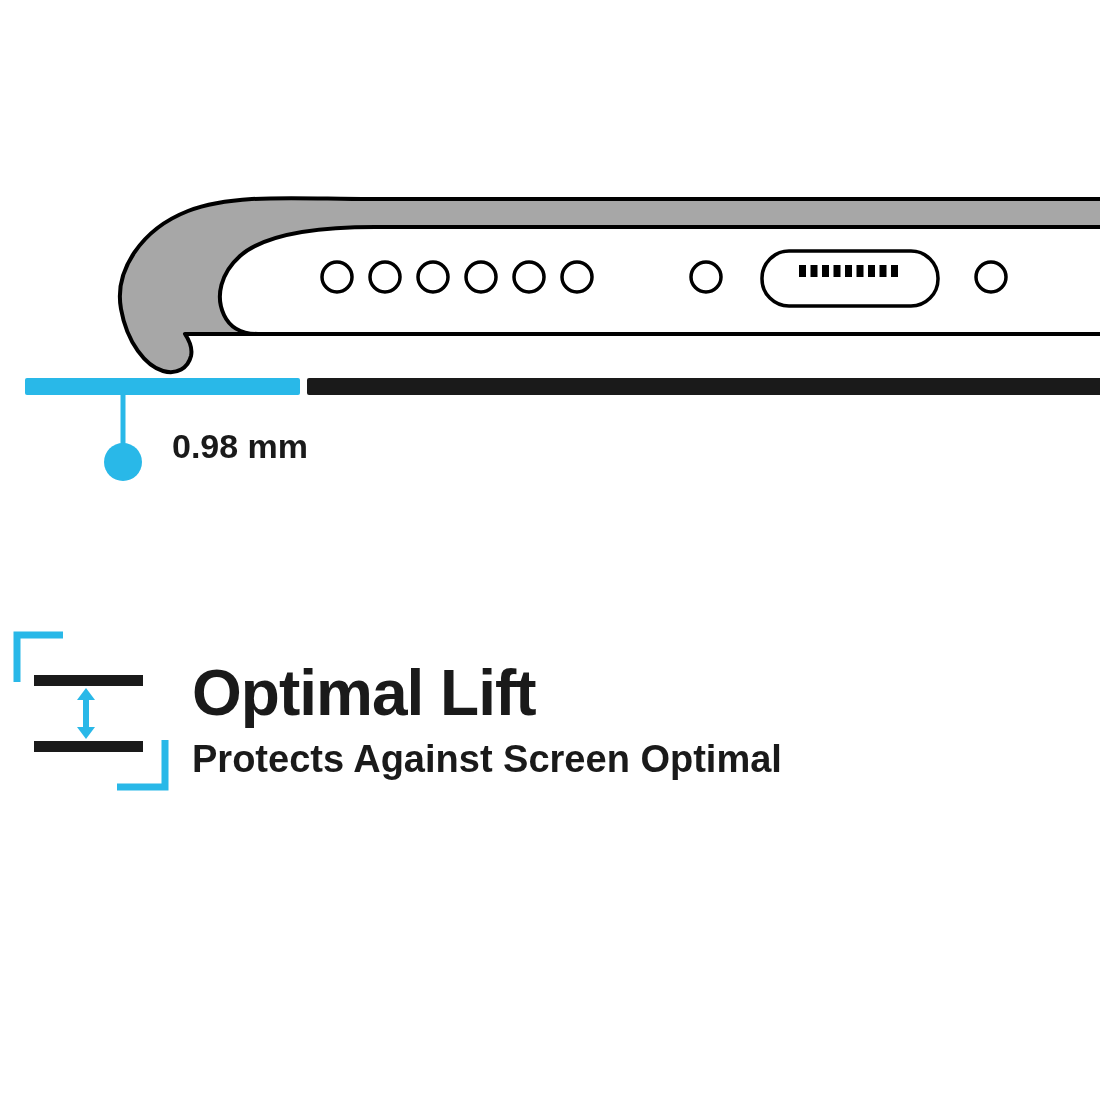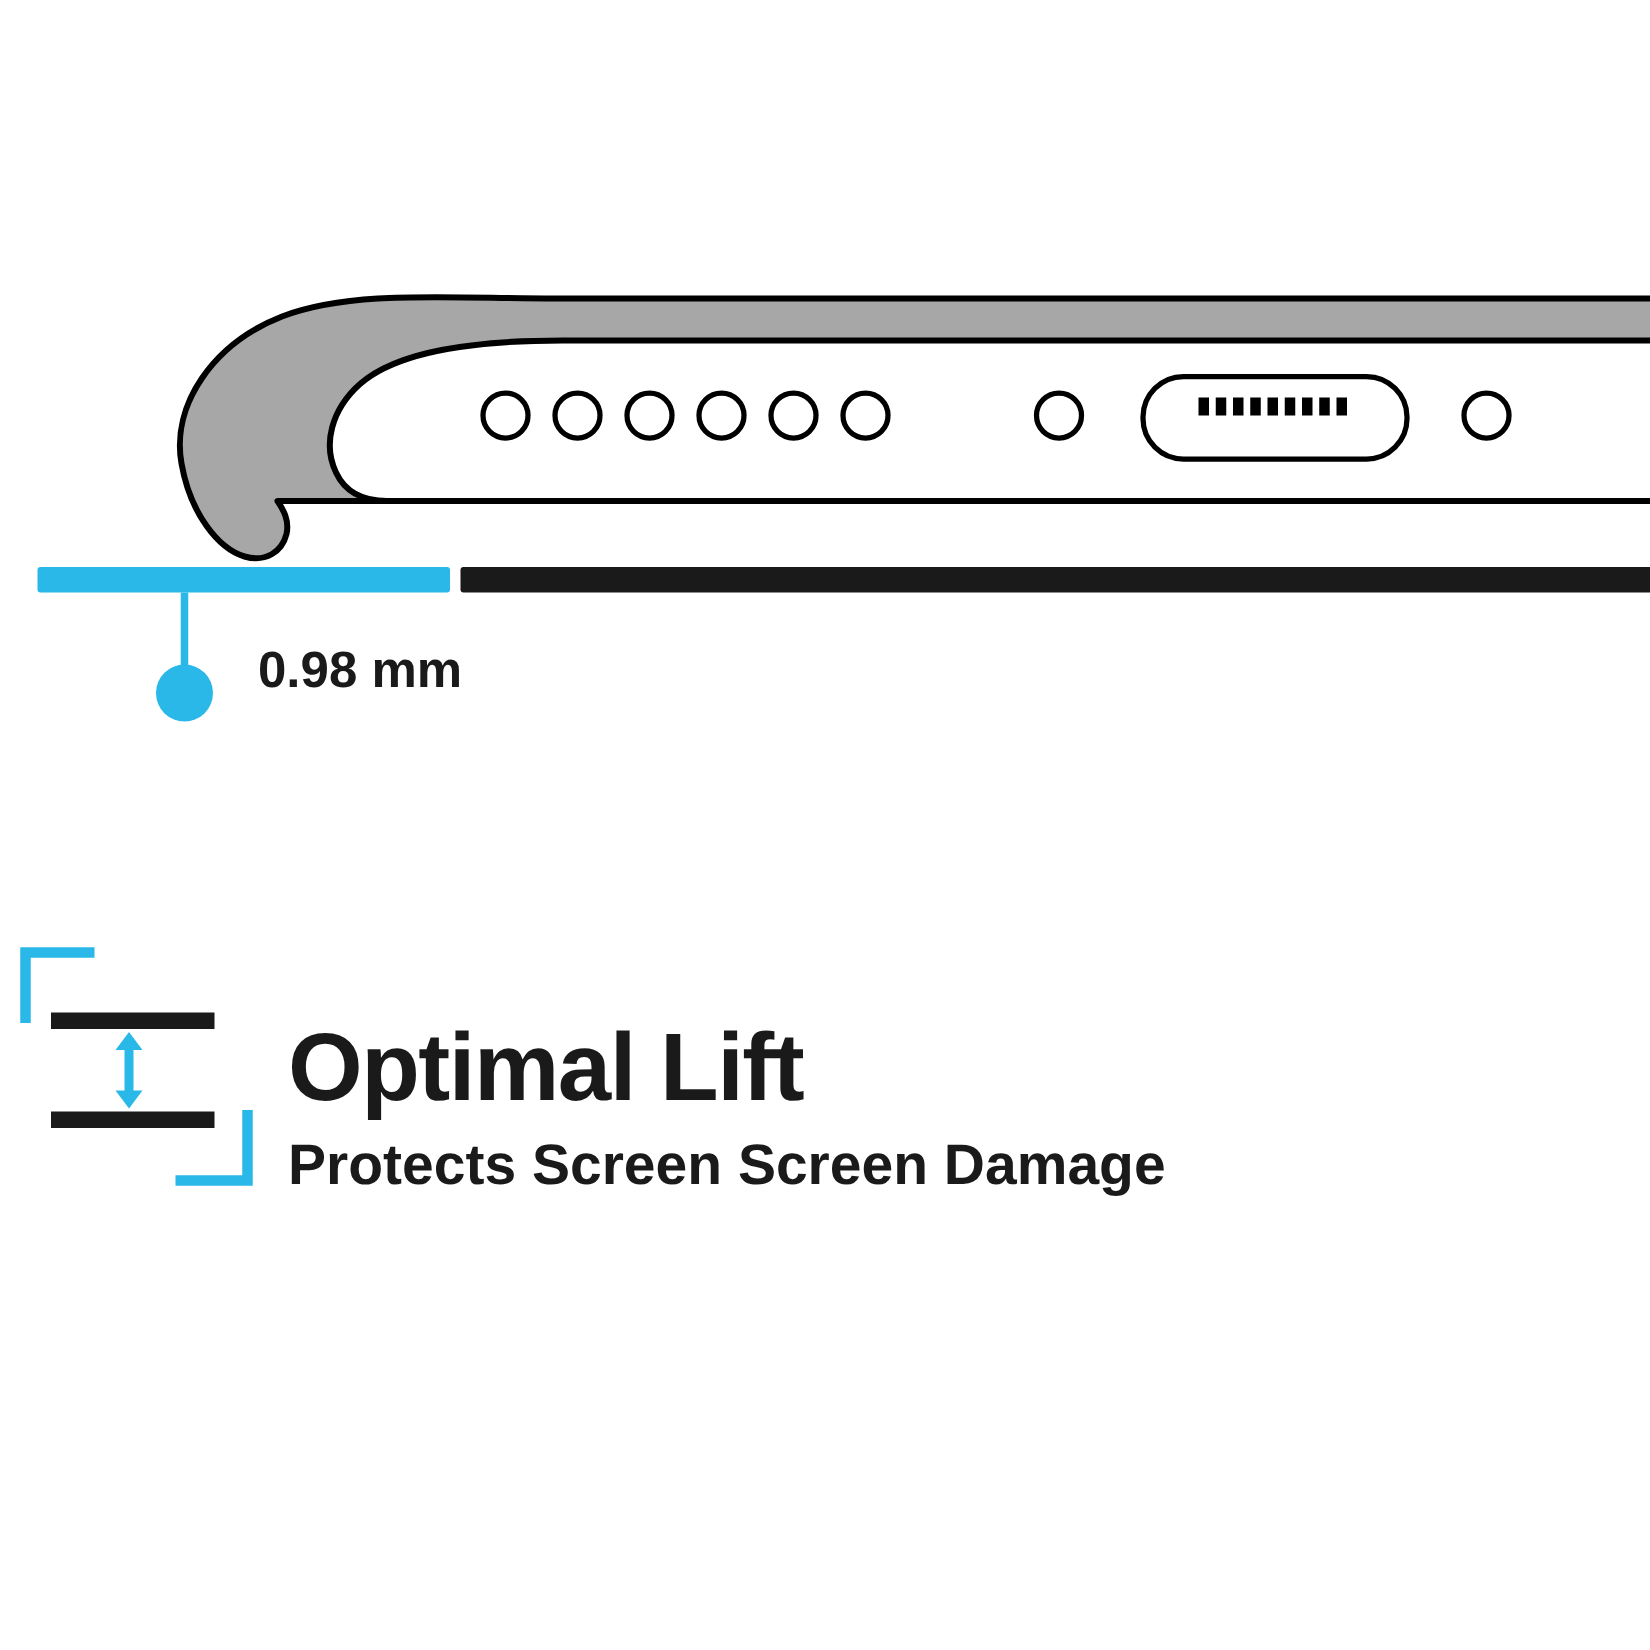--- a/index.html
+++ b/index.html
@@ -32,21 +32,21 @@
   .leader{stroke:var(--cyan);stroke-width:5;}
   .dot{fill:var(--cyan);}
   .measure-text{
     font-family:"Liberation Sans", sans-serif;
     font-size:34px;font-weight:bold;fill:var(--ink);
   }
 
   
   .feature{
     position:absolute;left:6px;top:626px;
-    display:flex;align-items:flex-end;gap:14px;
+    display:flex;align-items:center;gap:14px;
   }
   .lift-icon{display:block;flex:0 0 auto;}
   .cyan-stroke{stroke:var(--cyan);stroke-width:7;fill:none;}
   .cyan-thin{stroke:var(--cyan);stroke-width:6;fill:none;}
   .cyan-shape{fill:var(--cyan);}
   .ink-rect{fill:var(--ink);}
 
   .feature-text{padding-top:16px;}
   .feature-title{
     font-size:64px;font-weight:bold;color:var(--ink);
@@ -117,17 +117,17 @@
       <rect class="ink-rect" x="28" y="49" width="109" height="11"></rect>
       <rect class="ink-rect" x="28" y="115" width="109" height="11"></rect>
 
       <line class="cyan-thin" x1="80" y1="72" x2="80" y2="103"></line>
       <polygon class="cyan-shape" points="80,62 71,74 89,74"></polygon>
       <polygon class="cyan-shape" points="80,113 71,101 89,101"></polygon>
     </svg>
 
     <div class="feature-text">
       <div class="feature-title">Optimal Lift</div>
-      <div class="feature-subtitle">Protects Screen Screen Damage</div>
+      <div class="feature-subtitle">Protects Against Screen Optimal</div>
     </div>
   </div>
 
 </div>
 
 </body></html>

